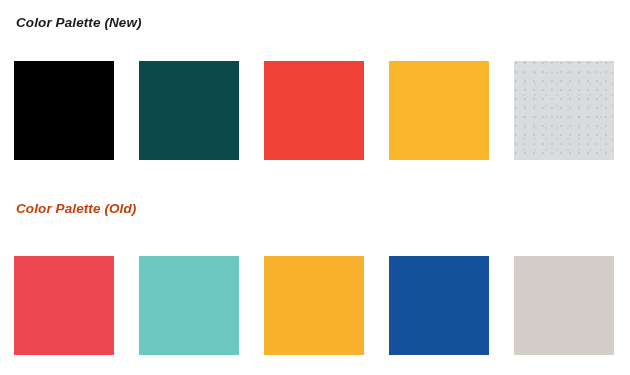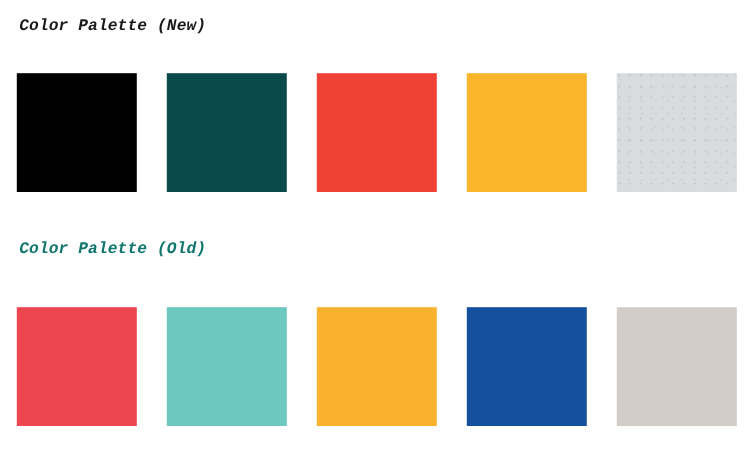--- a/index.html
+++ b/index.html
@@ -19,21 +19,21 @@
     position: relative;
     width: 630px;
     height: 375px;
     background: #ffffff;
   }
 
   
   .section-title {
     position: absolute;
     left: 16px;
-    font-family: Liberation Mono, monospace;
+    font-family: Liberation Sans, sans-serif;
     font-size: 13.5px;
     font-weight: bold;
     font-style: italic;
     color: #1a1a1a;
     letter-spacing: 0.1px;
     white-space: nowrap;
     line-height: 16px;
   }
   #title-new { top: 15px; }
   #title-old { top: 201px; }
@@ -81,21 +81,21 @@
   <div class="section-title" id="title-new" style="color: rgb(26, 26, 26);">Color Palette (New)</div>
 
   <div class="swatch-row" id="row-new">
     <div class="swatch" style="background-color: rgb(0, 0, 0);"></div>
     <div class="swatch" style="background-color: rgb(10, 74, 74);"></div>
     <div class="swatch" style="background-color: rgb(239, 65, 53);"></div>
     <div class="swatch" style="background-color: rgb(250, 181, 43);"></div>
     <div class="swatch textured" style="background-color: rgb(216, 220, 222);"></div>
   </div>
 
-  <div class="section-title" id="title-old" style="color: #0f766e;">Color Palette (Old)</div>
+  <div class="section-title" id="title-old" style="color: #c2410c;">Color Palette (Old)</div>
 
   <div class="swatch-row" id="row-old">
     <div class="swatch" style="background-color: rgb(238, 70, 81);"></div>
     <div class="swatch" style="background-color: rgb(107, 201, 194);"></div>
     <div class="swatch" style="background-color: rgb(250, 178, 46);"></div>
     <div class="swatch" style="background-color: rgb(20, 80, 155);"></div>
     <div class="swatch" style="background-color: rgb(210, 205, 198);"></div>
   </div>
 
 </div>

